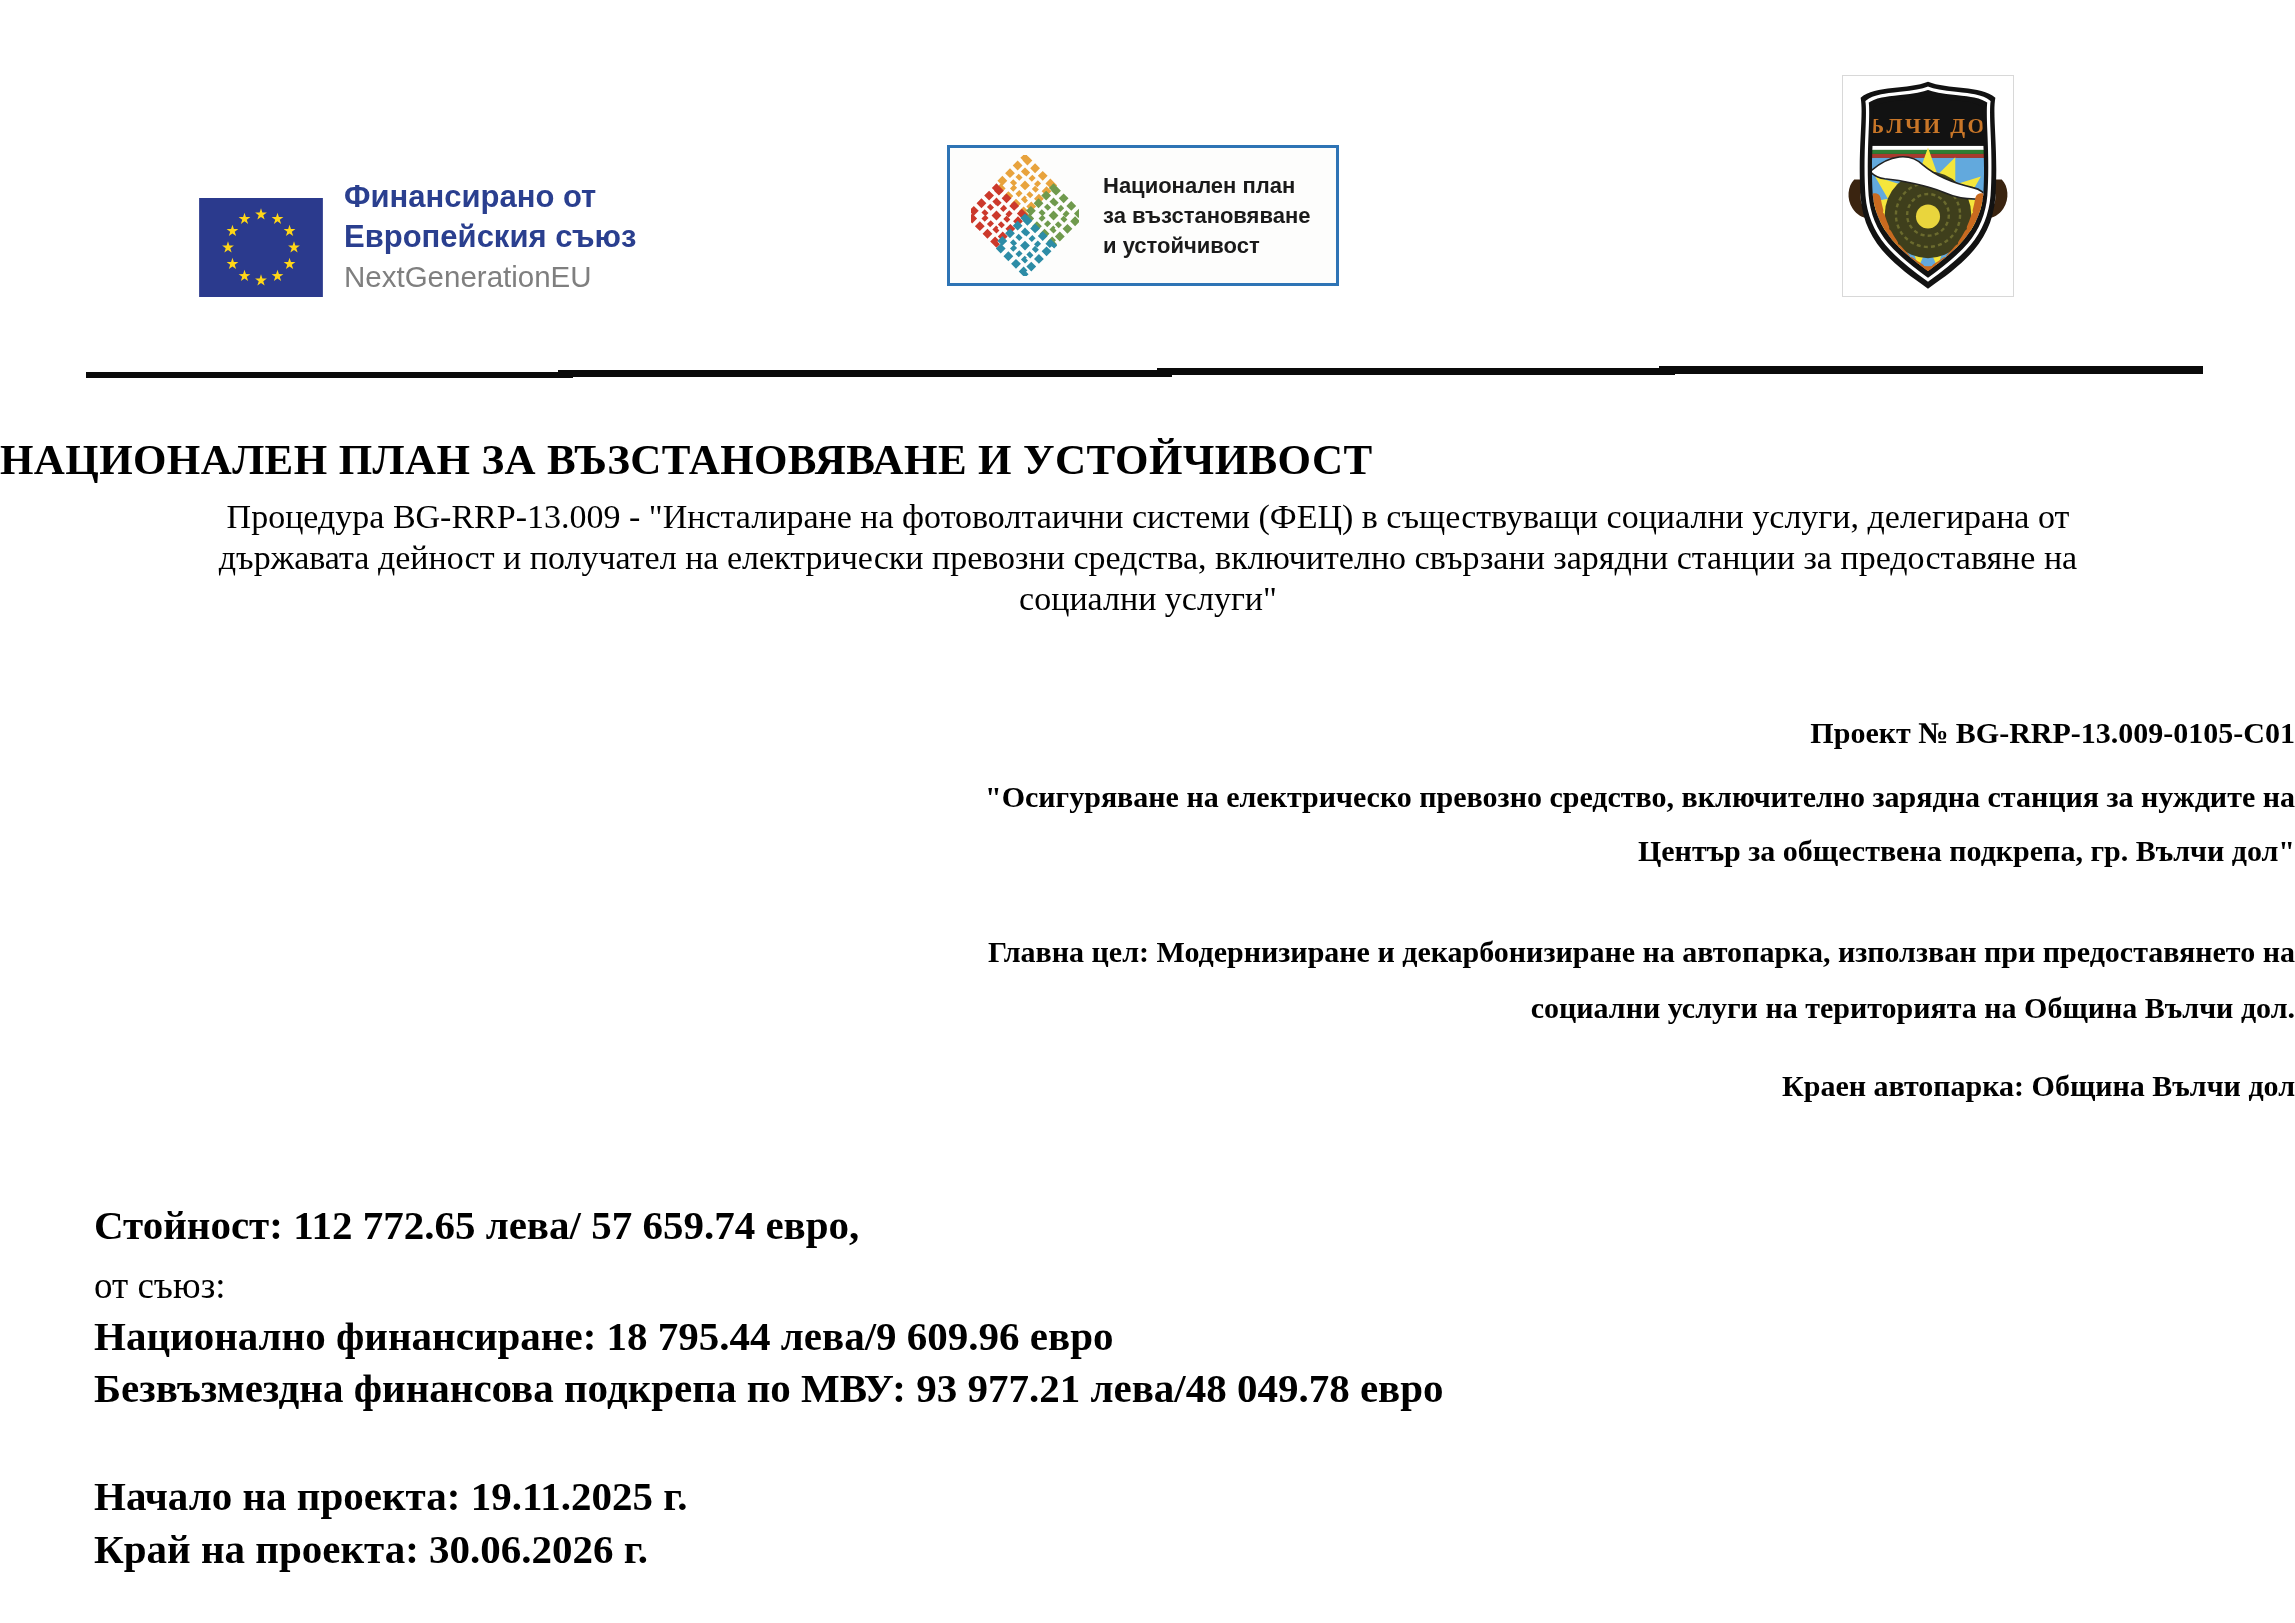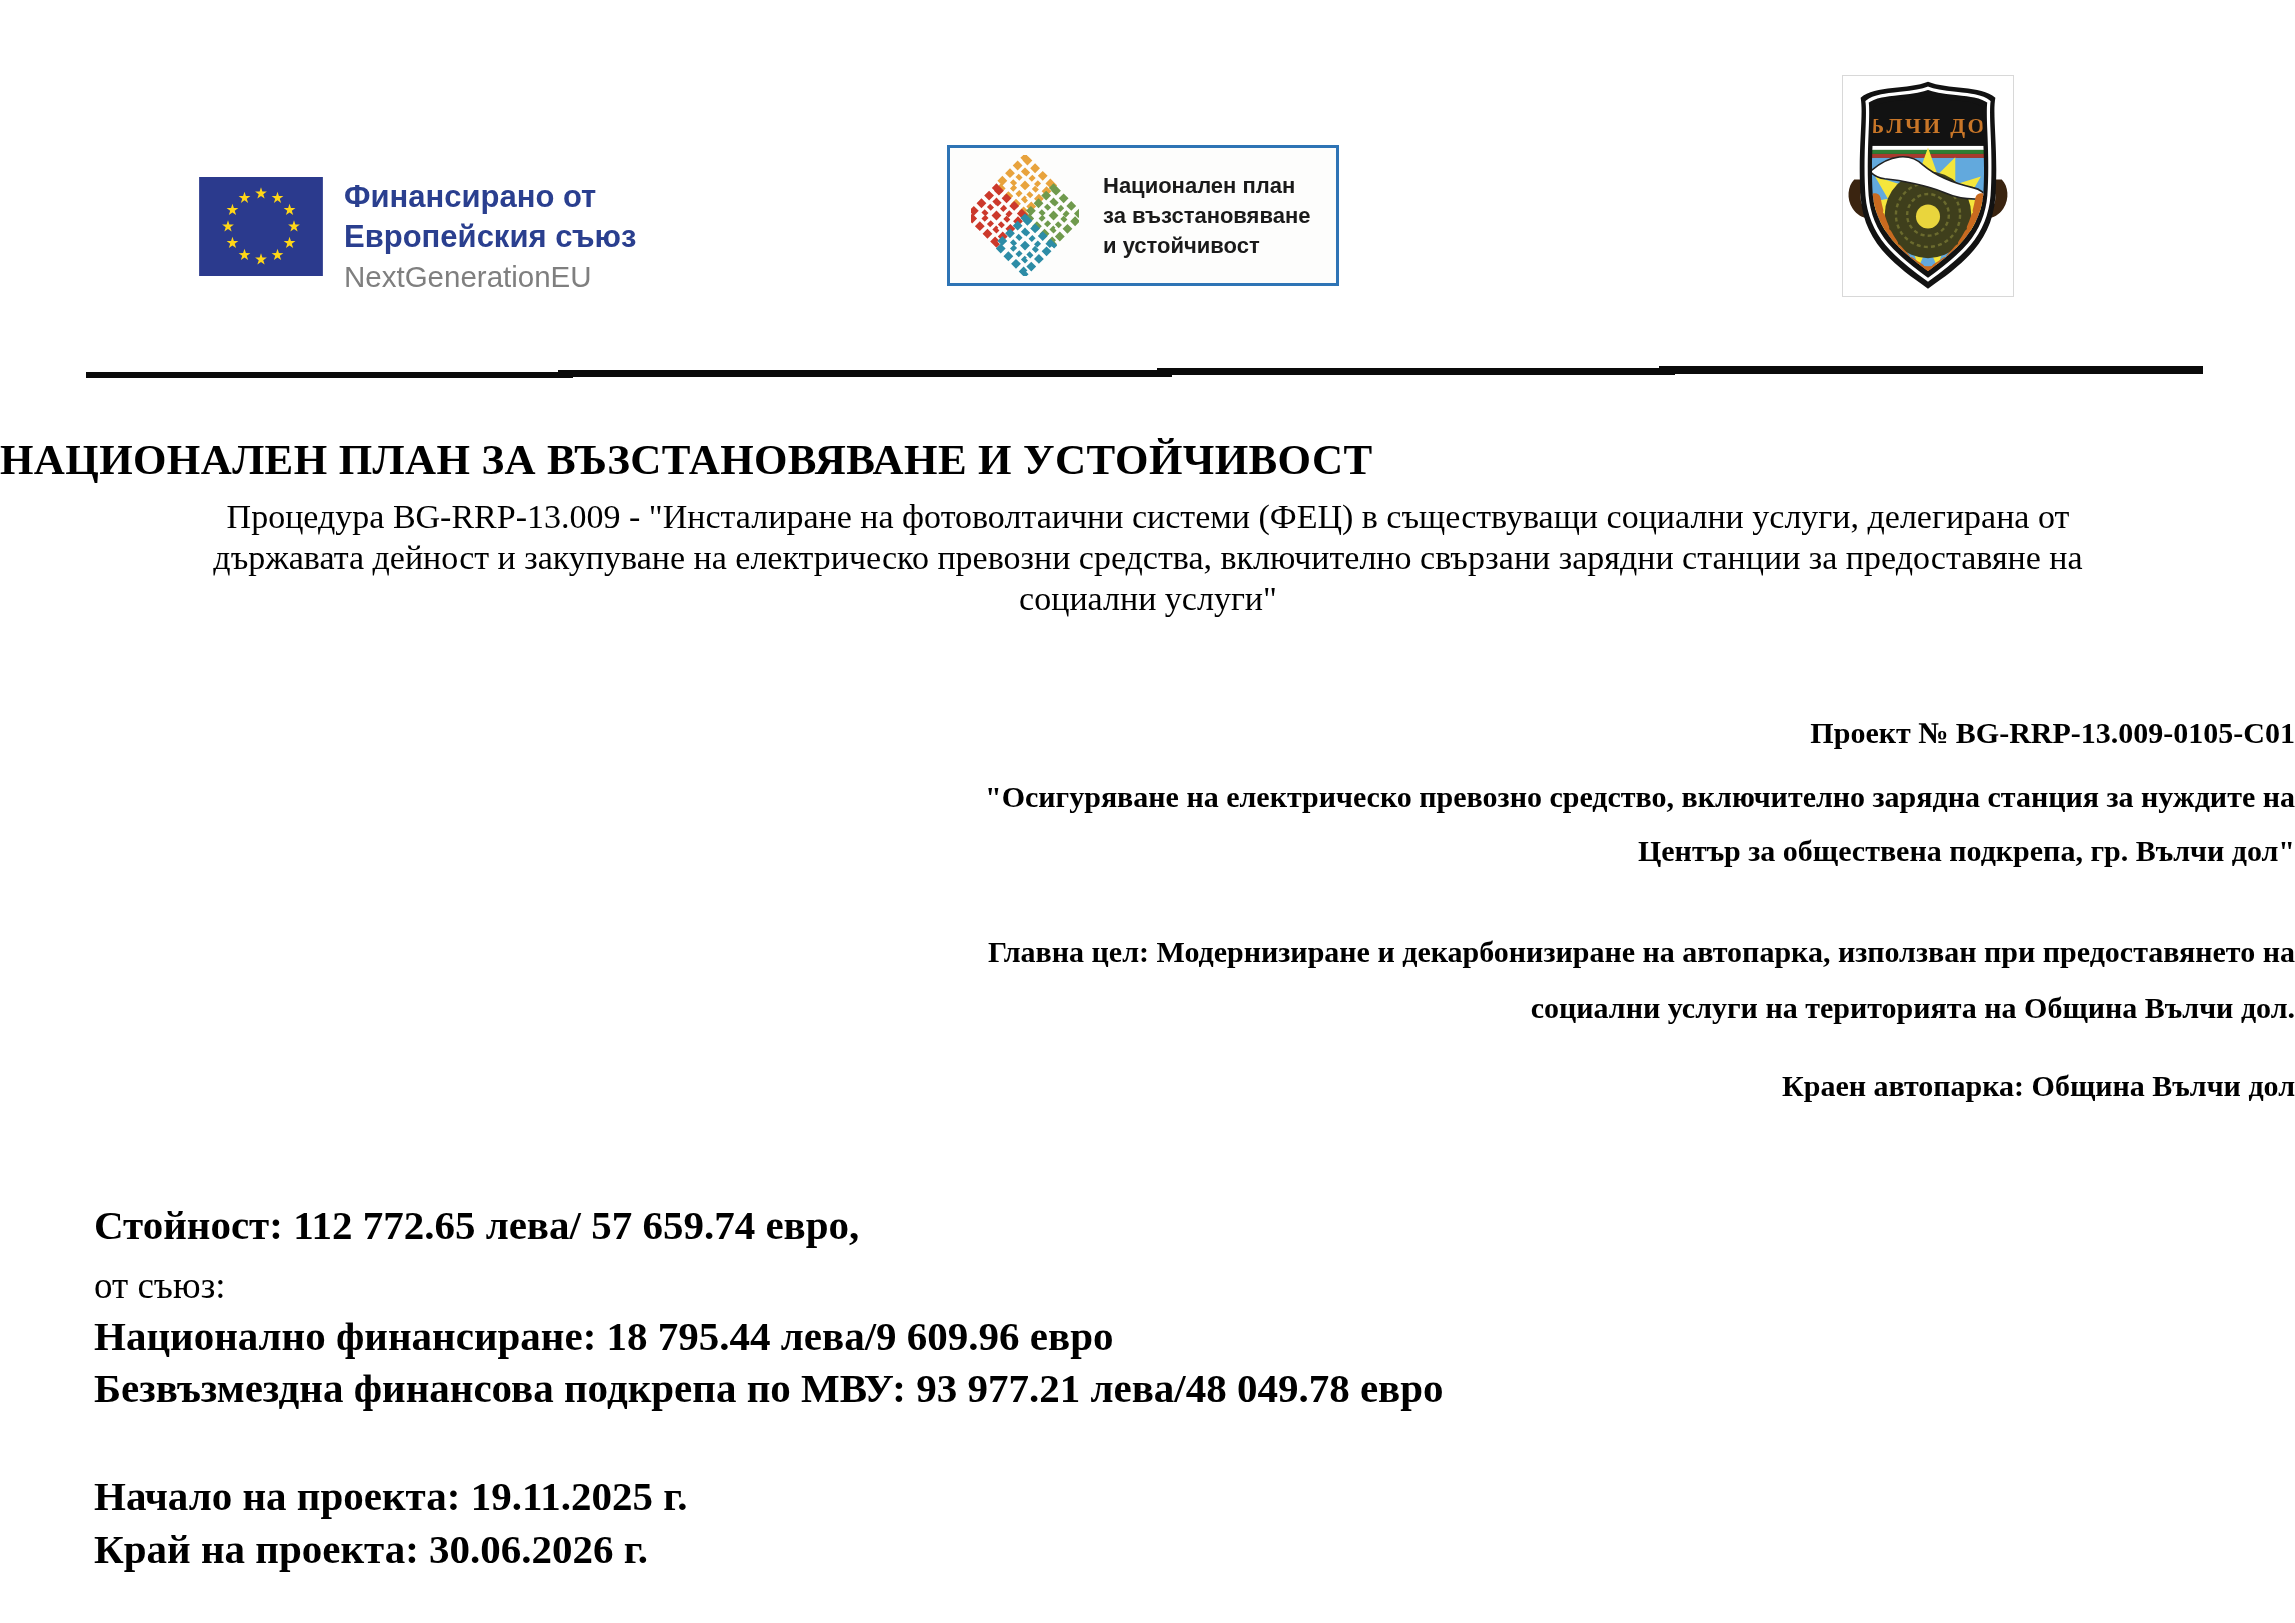--- a/index.html
+++ b/index.html
@@ -5,21 +5,21 @@
   * { box-sizing: border-box; }
   html,body { margin:0; padding:0; }
   body {
     width:2295px; height:1623px; position:relative; background:#ffffff;
     font-family:"Liberation Serif","DejaVu Serif",serif; color:#000;
     overflow:hidden;
   }
   .abs { position:absolute; }
 
   
-  .eu-logo { left:199px; top:177px; display:flex; align-items:flex-start; }
+  .eu-logo { left:199px; top:177px; display:flex; align-items:flex-end; }
   .eu-flag { width:124px; height:99px; display:block; }
   .eu-text { margin-left:21px; font-family:"Liberation Sans","DejaVu Sans",sans-serif; }
   .eu-funded { font-weight:bold; font-size:31px; line-height:40px; color:#2a3f8f; }
   .eu-ngeu  { font-size:29.5px; line-height:40px; color:#7f7f7f; font-weight:normal; }
 
   .npvu-box {
     left:947px; top:145px; width:392px; height:141px;
     border:3.2px solid #2e74b5; background:#fdfdfc;
     display:flex; align-items:center;
   }
@@ -156,21 +156,21 @@
 
 <div class="abs rule-seg" style="left:86px; top:372px; width:487px; height:6.4px;"></div>
 <div class="abs rule-seg" style="left:558px; top:370px; width:614px; height:7.2px;"></div>
 <div class="abs rule-seg" style="left:1157px; top:368px; width:518px; height:7.2px;"></div>
 <div class="abs rule-seg" style="left:1659px; top:366px; width:544px; height:8px;"></div>
 
 <div class="abs doc-title">НАЦИОНАЛЕН ПЛАН ЗА ВЪЗСТАНОВЯВАНЕ И УСТОЙЧИВОСТ</div>
 
 <div class="abs doc-subtitle">
   <div>Процедура BG-RRP-13.009 - "Инсталиране на фотоволтаични системи (ФЕЦ) в съществуващи социални услуги, делегирана от</div>
-  <div>държавата дейност и закупуване на електрическо превозни средства, включително свързани зарядни станции за предоставяне на</div>
+  <div>държавата дейност и получател на електрически превозни средства, включително свързани зарядни станции за предоставяне на</div>
   <div>социални услуги"</div>
 </div>
 
 <div class="abs center-line" style="top:716px;">Проект № BG-RRP-13.009-0105-C01</div>
 <div class="abs center-line" style="top:780px;">"Осигуряване на електрическо превозно средство, включително зарядна станция за нуждите на</div>
 <div class="abs center-line" style="top:834px;">Център за обществена подкрепа, гр. Вълчи дол"</div>
 
 <div class="abs center-line" style="top:935px;">Главна цел: Модернизиране и декарбонизиране на автопарка, използван при предоставянето на</div>
 <div class="abs center-line" style="top:991px;">социални услуги на територията на Община Вълчи дол.</div>
 

